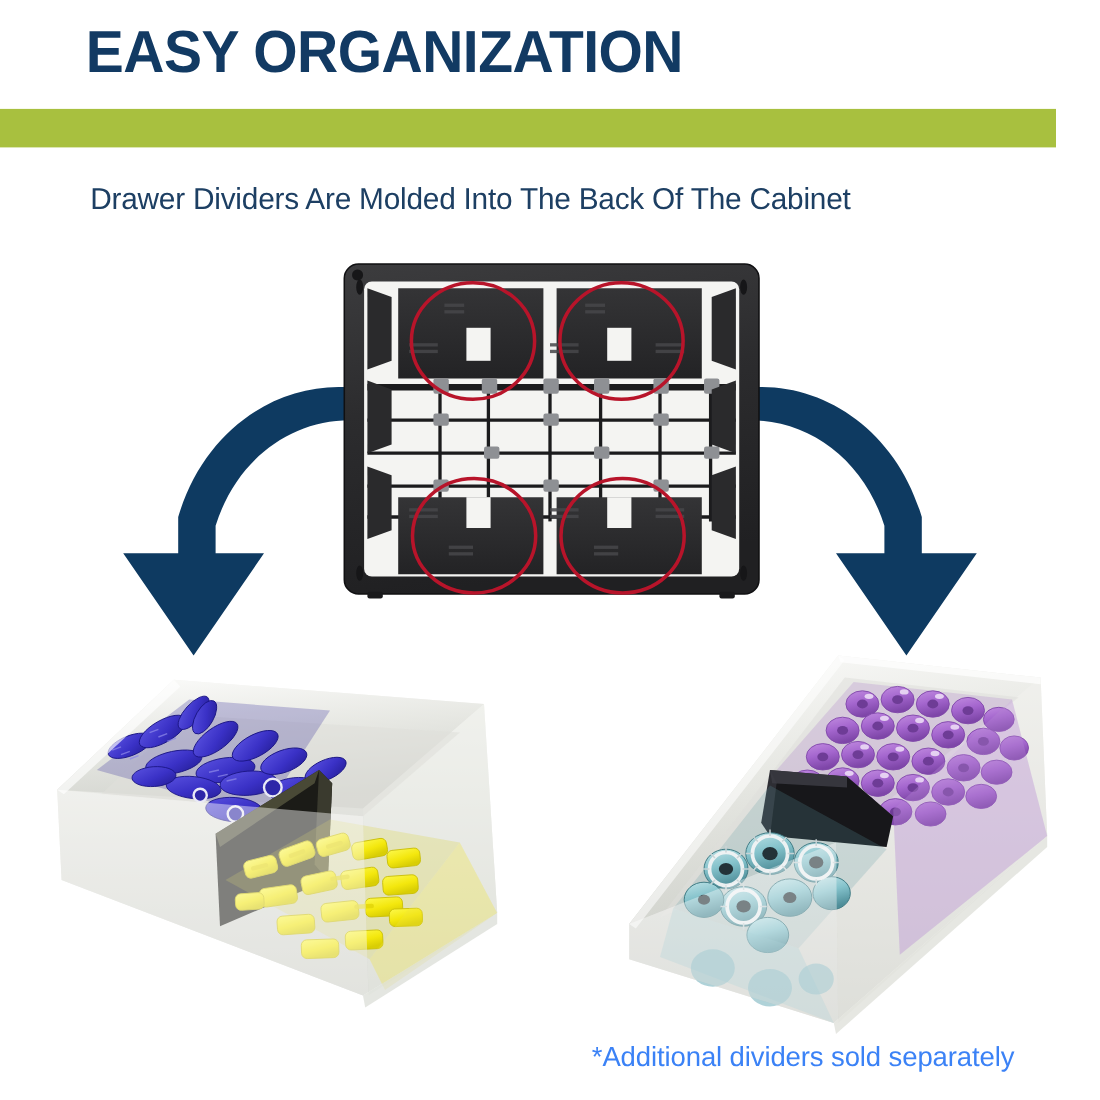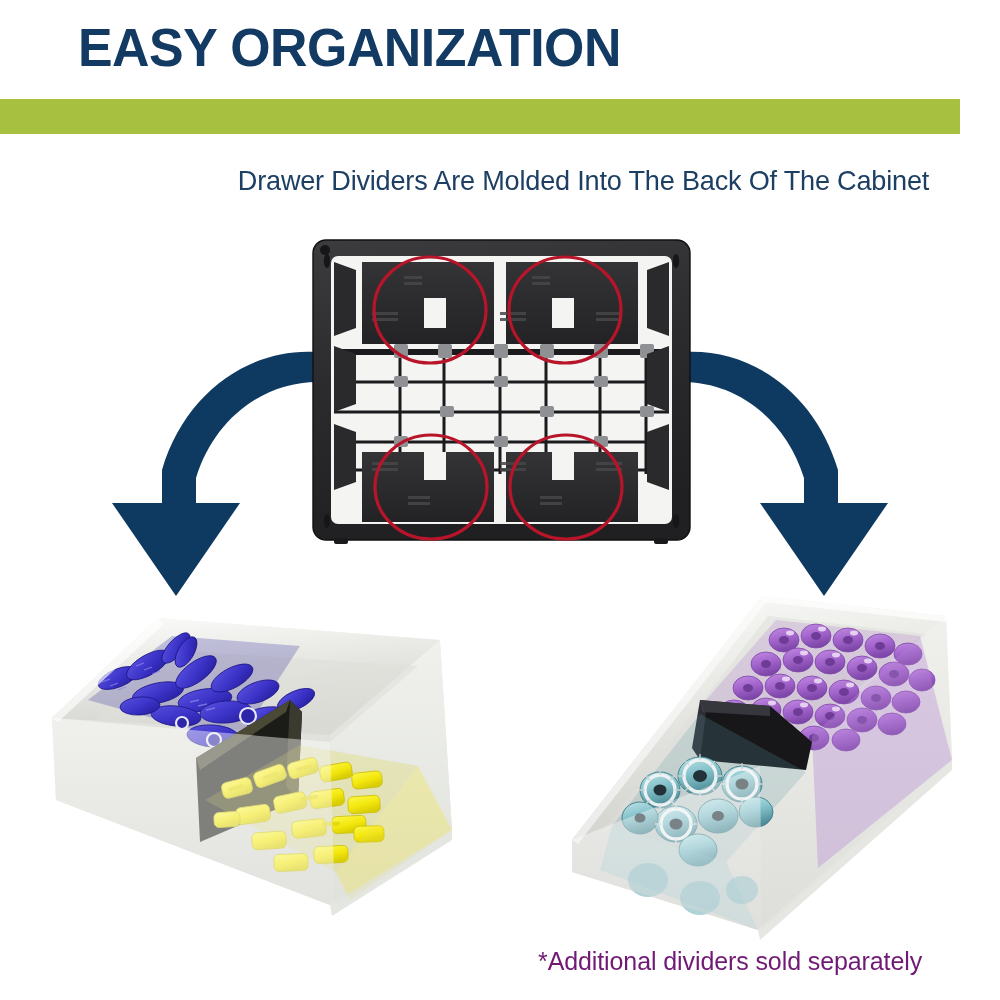--- a/index.html
+++ b/index.html
@@ -2,21 +2,21 @@
 <html><head>
 <meta charset="utf-8">
 <style>
   * { margin:0; padding:0; box-sizing:border-box; }
   html,body { width:1000px; height:1000px; background:#ffffff; }
   body {
     font-family:"Liberation Sans", sans-serif;
     position:relative;
     overflow:hidden;
   }
-  .stage { position:absolute; inset:0; width:1000px; height:1000px; background:#fff;text-align:right; }
+  .stage { position:absolute; inset:0; width:1000px; height:1000px; background:#fff; }
 
   
   .title {
     position:absolute;
     left:78px; top:16px;
     font-size:54px;
     font-weight:bold;
     letter-spacing:-0.5px;
     color:#123a63;
     transform:scaleX(0.96);
@@ -41,21 +41,21 @@
     transform:scaleX(0.985);
     transform-origin:left center;
   }
 
   
   .footnote {
     position:absolute;
     left:538px; top:947px;
     font-size:25px;
     font-weight:400;
-    color:#701a75;
+    color:#3b82f6;
     white-space:nowrap;
     letter-spacing:-0.1px;
   }
 
   
   svg.layer { position:absolute; left:0; top:0; width:1000px; height:1000px; overflow:visible; }
   svg.layer.behind { z-index:1; }
 
   .cabinet-wrap { position:absolute; left:0; top:0; z-index:3; }
   .drawer-wrap  { position:absolute; left:0; top:0; z-index:4; }

